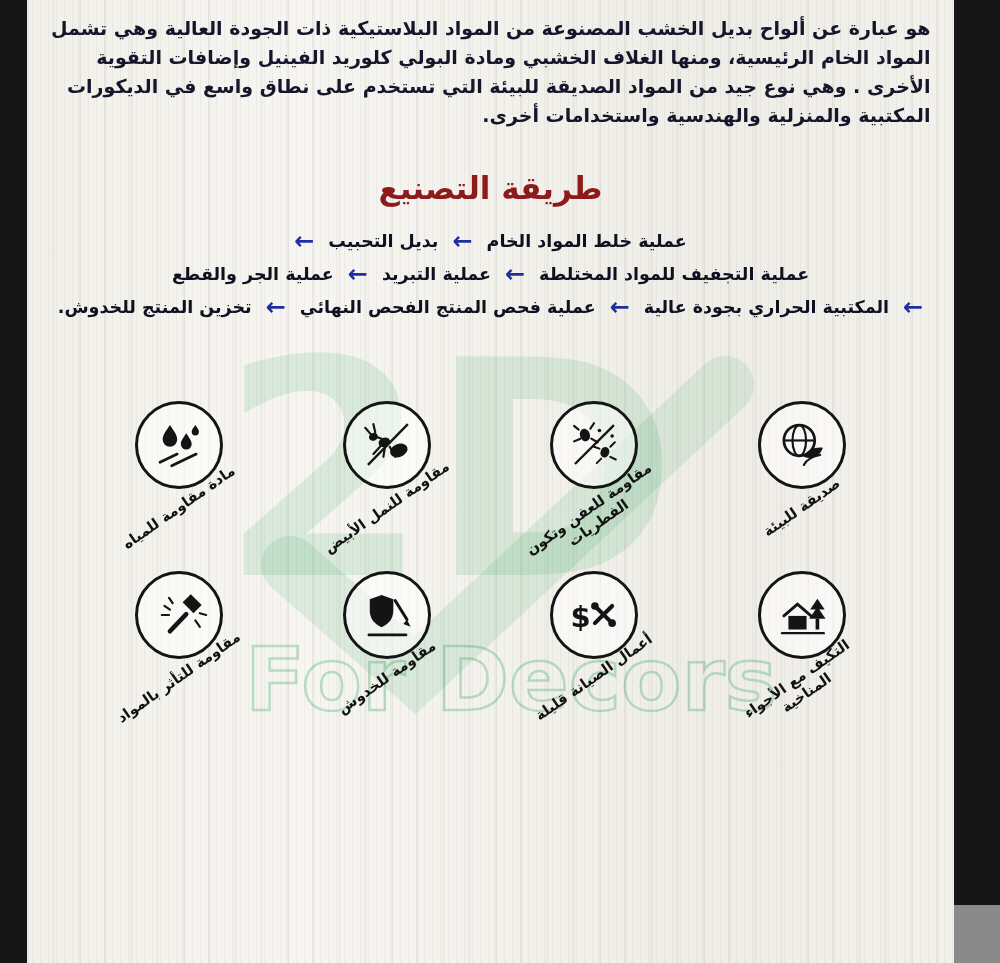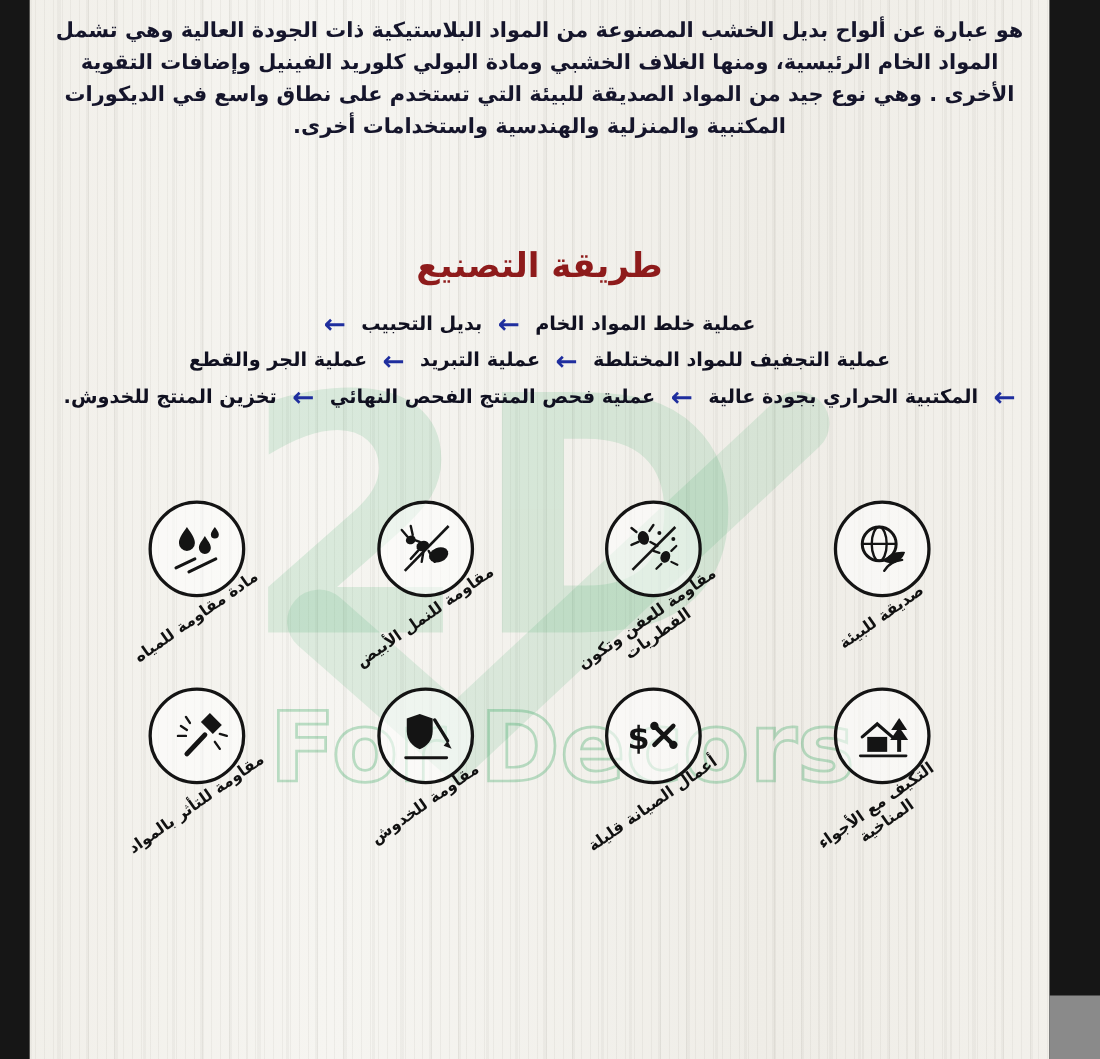--- a/index.html
+++ b/index.html
@@ -18,24 +18,24 @@
   .corner-gray{position:absolute;right:0;bottom:0;width:46px;height:58px;background:#8a8a8a;z-index:4;}
   .watermark{position:absolute;left:150px;top:275px;z-index:0;pointer-events:none;}
   .content{position:absolute;left:27px;right:46px;top:0;bottom:0;z-index:1;padding:0 18px;box-sizing:border-box;}
 
   .sec-title{
     text-align:center;color:#8e1b1b;font-weight:900;font-size:31px;
     letter-spacing:0;line-height:1.2;
   }
   .title-definition{padding-top:116px;}
   .intro{
-    direction:rtl;margin:14px auto 0;max-width:880px;text-align:center;
+    direction:rtl;margin:14px auto 0;max-width:880px;text-align:right;
     color:#15152b;font-weight:700;font-size:19px;line-height:1.52;
   }
-  .title-process{margin-top:94px;}
+  .title-process{margin-top:40px;}
 
   .process{direction:rtl;margin-top:22px;}
   .process-row{
     display:flex;flex-wrap:nowrap;justify-content:center;align-items:center;
     gap:14px;margin:9px 0;
   }
   .step{
     color:#101020;font-weight:800;font-size:17.5px;white-space:nowrap;text-align:center;
   }
   .step-wrap{white-space:normal;max-width:205px;line-height:1.25;}

